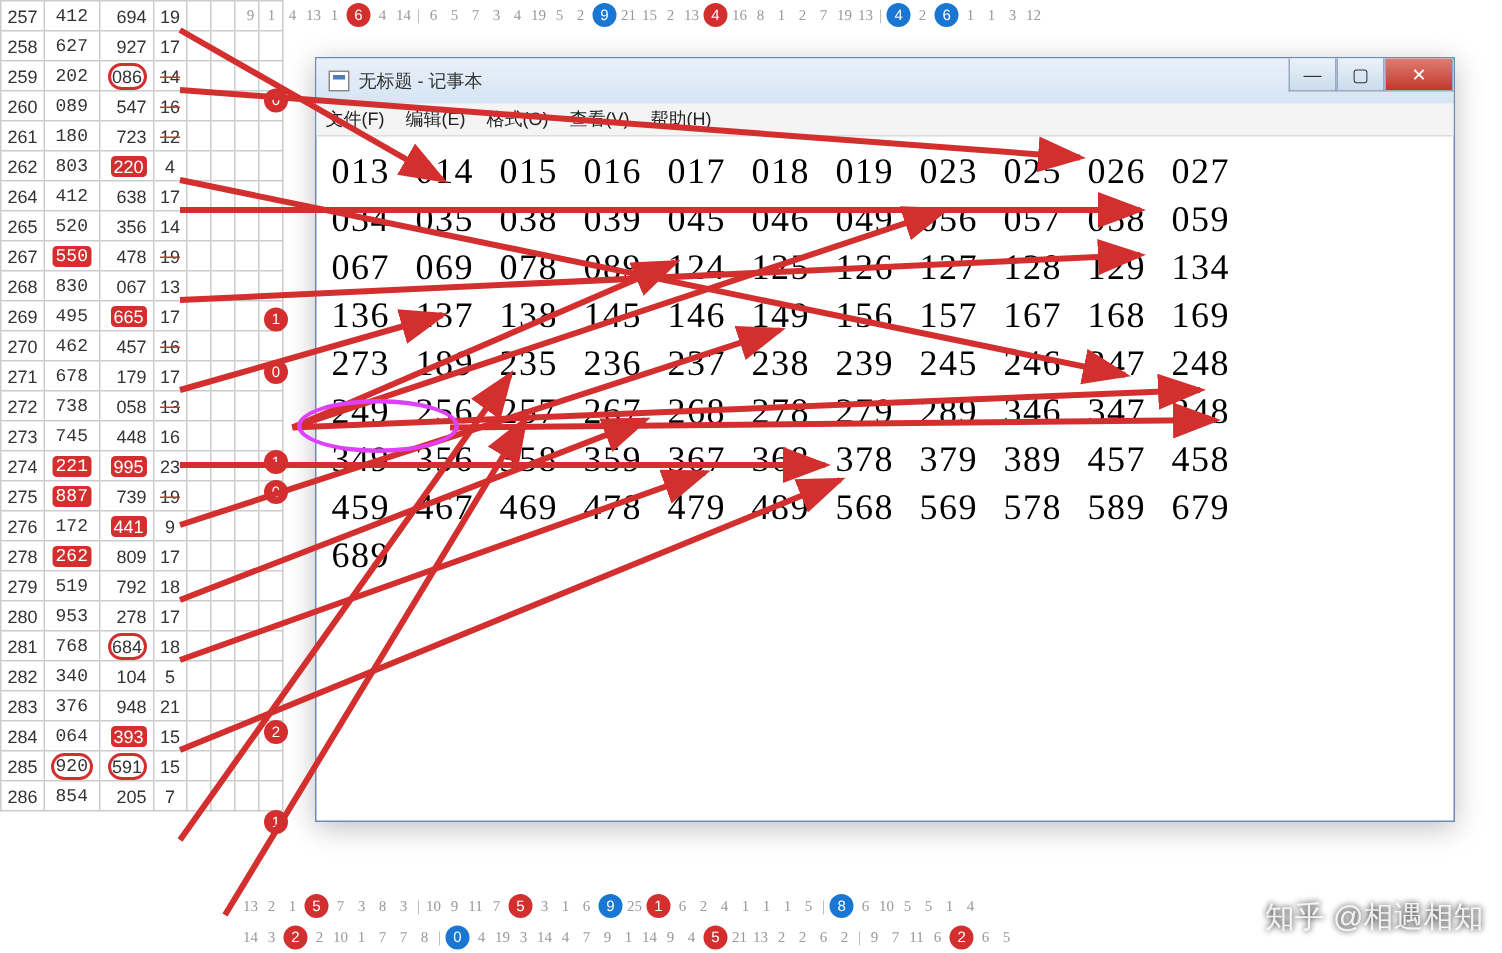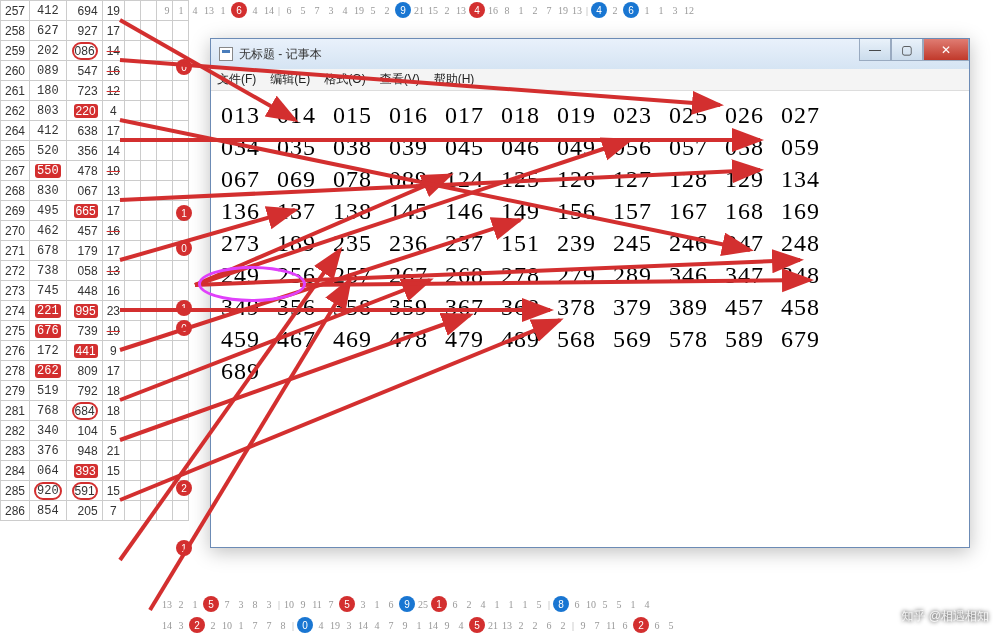--- a/index.html
+++ b/index.html
@@ -147,21 +147,21 @@
     border: 3px solid #e040fb;
     border-radius: 50%;
     z-index: 4;
   }
 
   .watermark {
     position: absolute;
     right: 12px; bottom: 10px;
     color: rgba(255,255,255,.85);
     font-family: "Microsoft YaHei", sans-serif;
-    font-size: 12px;
+    font-size: 20px;
     text-shadow: 0 0 4px #000;
     z-index: 5;
     margin-top: 16px;
   }
 </style>
 </head>
 <body>
 
 <table class="bg-table">
   <tbody id="bgrows">
@@ -320,21 +320,21 @@
         <td class="c1"><span class="hl-red">221</span></td>
         <td class="c2"><span class="hl-red">995</span></td>
         <td class="c3">23</td>
         <td class="rest"></td>
         <td class="rest"></td>
         <td class="rest"></td>
         <td class="rest"></td>
       </tr>
       <tr>
         <td class="rownum">275</td>
-        <td class="c1"><span class="hl-red">676</span></td>
+        <td class="c1"><span class="hl-red">887</span></td>
         <td class="c2">739</td>
         <td class="c3"><span class="struck">19</span></td>
         <td class="rest"></td>
         <td class="rest"></td>
         <td class="rest"></td>
         <td class="rest"></td>
       </tr>
       <tr>
         <td class="rownum">276</td>
         <td class="c1">172</td>
@@ -353,20 +353,30 @@
         <td class="rest"></td>
         <td class="rest"></td>
         <td class="rest"></td>
         <td class="rest"></td>
       </tr>
       <tr>
         <td class="rownum">279</td>
         <td class="c1">519</td>
         <td class="c2">792</td>
         <td class="c3">18</td>
+        <td class="rest"></td>
+        <td class="rest"></td>
+        <td class="rest"></td>
+        <td class="rest"></td>
+      </tr>
+      <tr>
+        <td class="rownum">280</td>
+        <td class="c1">953</td>
+        <td class="c2">278</td>
+        <td class="c3">17</td>
         <td class="rest"></td>
         <td class="rest"></td>
         <td class="rest"></td>
         <td class="rest"></td>
       </tr>
       <tr>
         <td class="rownum">281</td>
         <td class="c1">768</td>
         <td class="c2"><span class="circ-red">684</span></td>
         <td class="c3">18</td>
@@ -571,21 +581,21 @@
     <span>编辑(E)</span>
     <span>格式(O)</span>
     <span>查看(V)</span>
     <span>帮助(H)</span>
   </div>
   <div class="content" id="npcontent">
       <div><span class="num">013</span><span class="num">014</span><span class="num">015</span><span class="num">016</span><span class="num">017</span><span class="num">018</span><span class="num">019</span><span class="num">023</span><span class="num">025</span><span class="num">026</span><span class="num">027</span></div>
       <div><span class="num">034</span><span class="num">035</span><span class="num">038</span><span class="num">039</span><span class="num">045</span><span class="num">046</span><span class="num">049</span><span class="num">056</span><span class="num">057</span><span class="num">058</span><span class="num">059</span></div>
       <div><span class="num">067</span><span class="num">069</span><span class="num">078</span><span class="num">089</span><span class="num">124</span><span class="num">125</span><span class="num">126</span><span class="num">127</span><span class="num">128</span><span class="num">129</span><span class="num">134</span></div>
       <div><span class="num">136</span><span class="num">137</span><span class="num">138</span><span class="num">145</span><span class="num">146</span><span class="num">149</span><span class="num">156</span><span class="num">157</span><span class="num">167</span><span class="num">168</span><span class="num">169</span></div>
-      <div><span class="num">273</span><span class="num">189</span><span class="num">235</span><span class="num">236</span><span class="num">237</span><span class="num">151</span><span class="num">239</span><span class="num">245</span><span class="num">246</span><span class="num">247</span><span class="num">248</span></div>
+      <div><span class="num">273</span><span class="num">189</span><span class="num">235</span><span class="num">236</span><span class="num">237</span><span class="num">238</span><span class="num">239</span><span class="num">245</span><span class="num">246</span><span class="num">247</span><span class="num">248</span></div>
       <div><span class="num">249</span><span class="num">256</span><span class="num">257</span><span class="num">267</span><span class="num">268</span><span class="num">278</span><span class="num">279</span><span class="num">289</span><span class="num">346</span><span class="num">347</span><span class="num">348</span></div>
       <div><span class="num">349</span><span class="num">356</span><span class="num">358</span><span class="num">359</span><span class="num">367</span><span class="num">368</span><span class="num">378</span><span class="num">379</span><span class="num">389</span><span class="num">457</span><span class="num">458</span></div>
       <div><span class="num">459</span><span class="num">467</span><span class="num">469</span><span class="num">478</span><span class="num">479</span><span class="num">489</span><span class="num">568</span><span class="num">569</span><span class="num">578</span><span class="num">589</span><span class="num">679</span></div>
       <div><span class="num">689</span></div>
     </div>
 </div>
 
 <div class="oval" style="left:198px; top:266px; width:108px; height:36px;"></div>
 
 <svg class="arrows">

